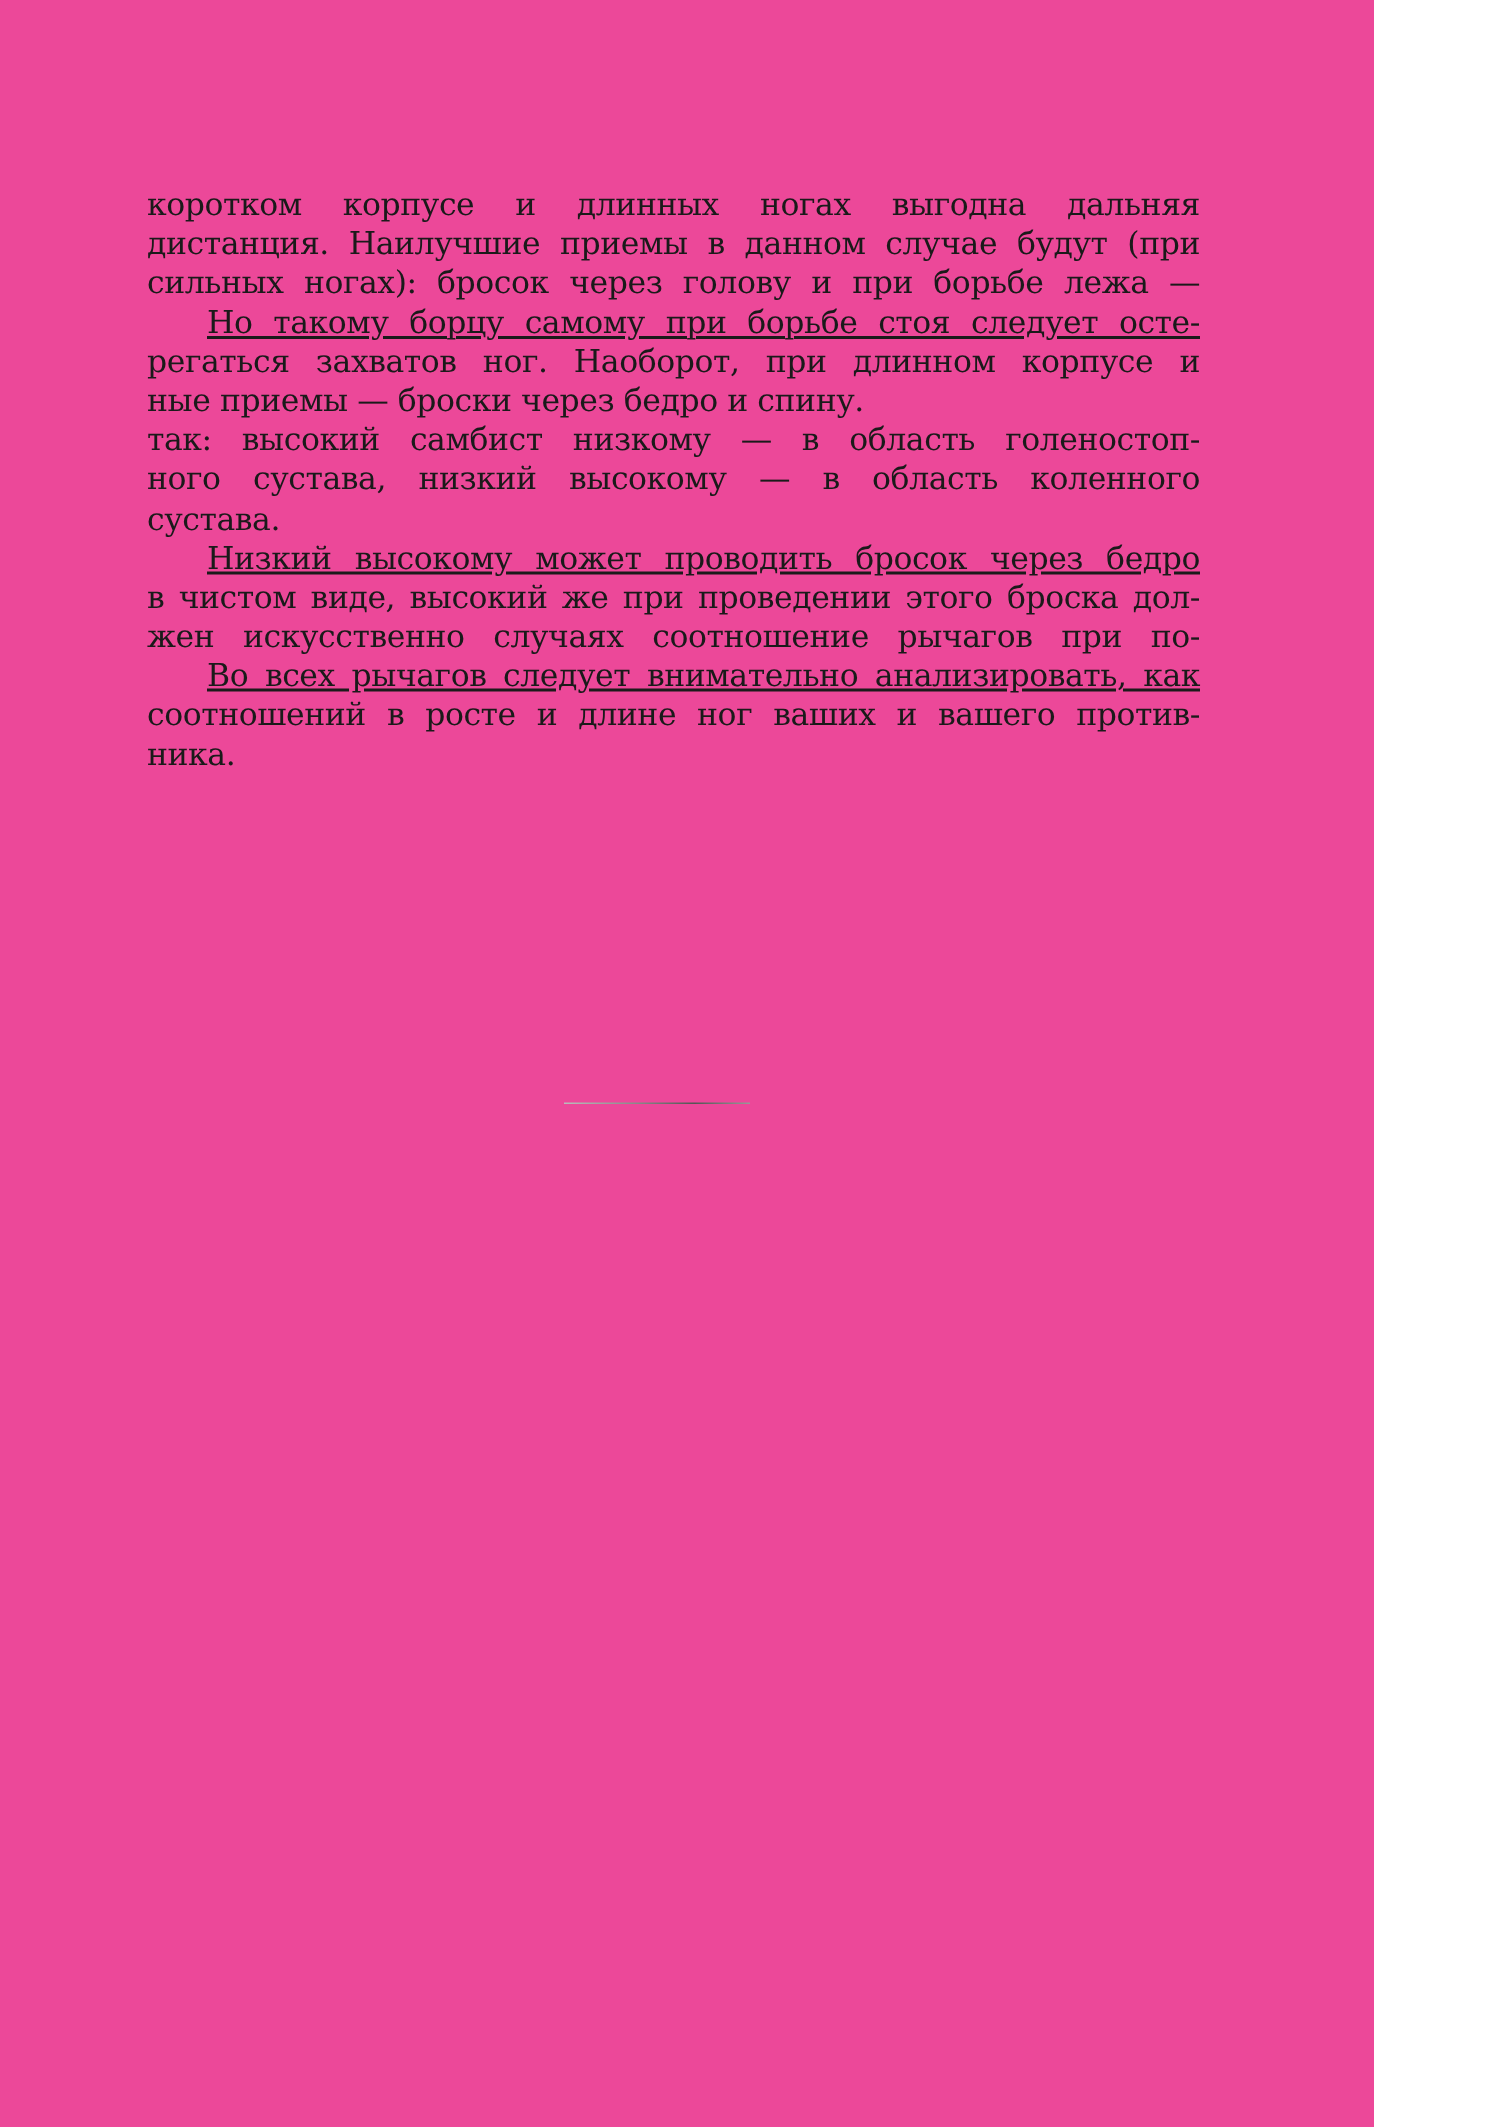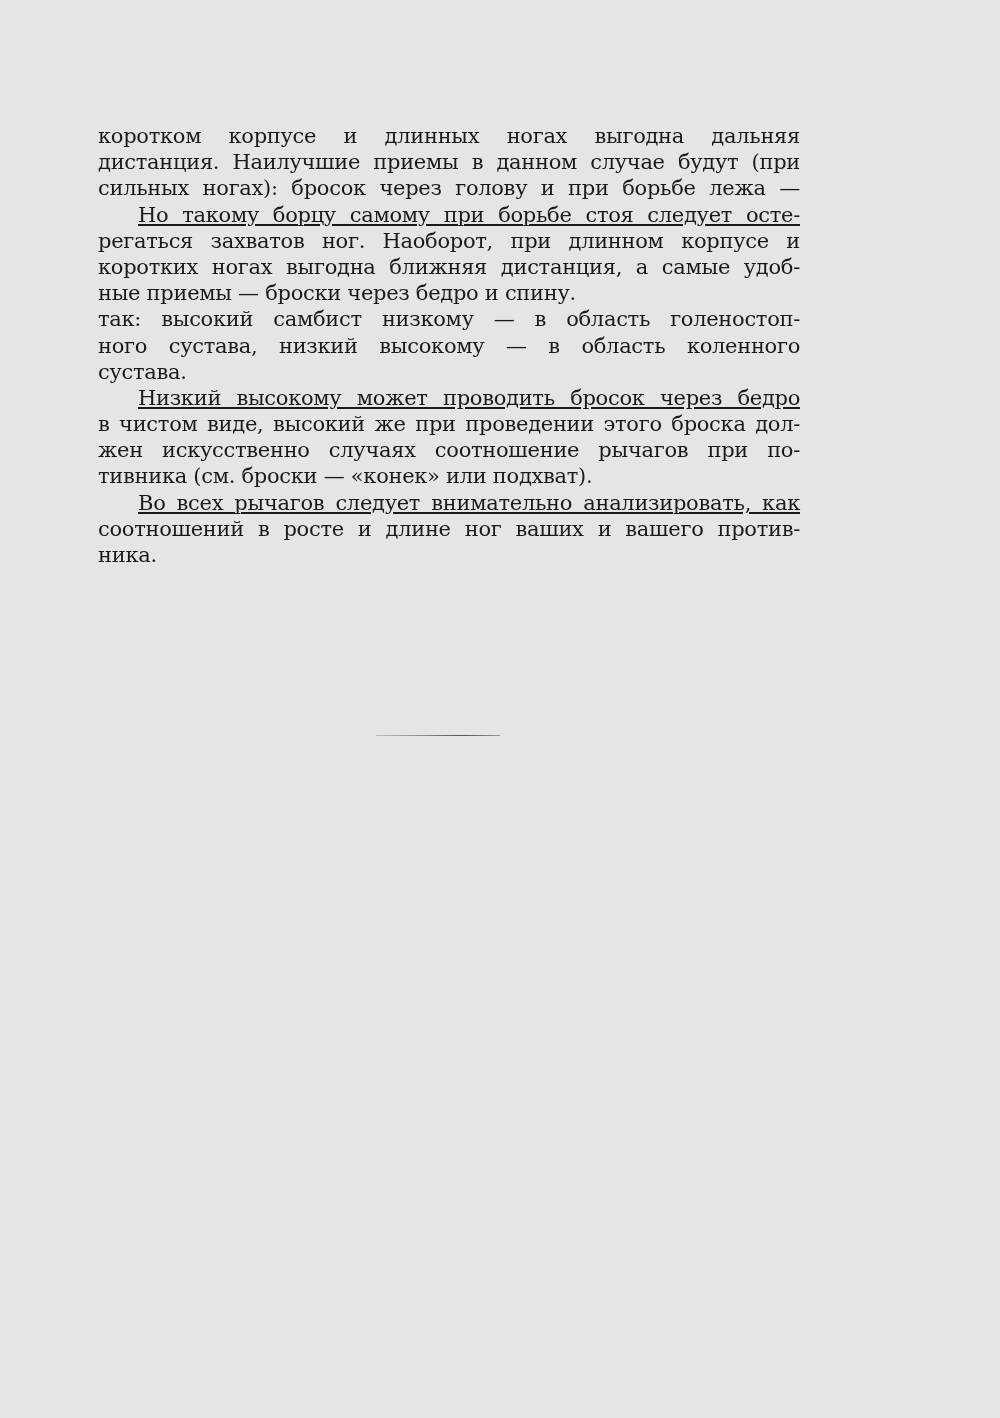--- a/index.html
+++ b/index.html
@@ -9,23 +9,23 @@
     }
     body {
       width: 1000px;
       height: 1418px;
       position: relative;
       overflow: hidden;
     }
     .page {
       position: absolute;
       left: 0; top: 0;
-      width: 1000px;
+      width: 916px;
       height: 1418px;
-      background: #e5e5e5;
+      background: #ec4899;
     }
     .text-block {
       position: absolute;
       left: 98px;
       top: 123px;
       width: 702px;
       font-family: "DejaVu Serif", "Liberation Serif", serif;
       font-size: 21px;
       line-height: 26.2px;
       color: #1a1a1a;
@@ -66,35 +66,33 @@
 
     <div class="para">
       <span class="line">коротком корпусе и длинных ногах выгодна дальняя</span>
       <span class="line">дистанция. Наилучшие приемы в данном случае будут (при</span>
       <span class="line">сильных ногах): бросок через голову и при борьбе лежа —</span>
     </div>
 
     <div class="para">
       <span class="line indent">Но такому борцу самому при борьбе стоя следует осте-</span>
       <span class="line">регаться захватов ног. Наоборот, при длинном корпусе и</span>
-      <span class="line">коротких ногах выгодна ближняя дистанция, а самые удоб-</span>
       <span class="line last">ные приемы — броски через бедро и спину.</span>
     </div>
 
     <div class="para">
       <span class="line">так: высокий самбист низкому — в область голеностоп-</span>
       <span class="line">ного сустава, низкий высокому — в область коленного</span>
       <span class="line last">сустава.</span>
     </div>
 
     <div class="para">
       <span class="line indent">Низкий высокому может проводить бросок через бедро</span>
       <span class="line">в чистом виде, высокий же при проведении этого броска дол-</span>
       <span class="line">жен искусственно случаях соотношение рычагов при по-</span>
-      <span class="line last">тивника (см. броски — «конек» или подхват).</span>
     </div>
 
     <div class="para">
       <span class="line indent">Во всех рычагов следует внимательно анализировать, как</span>
       <span class="line">соотношений в росте и длине ног ваших и вашего против-</span>
       <span class="line last">ника.</span>
     </div>
 
   </div>
 

